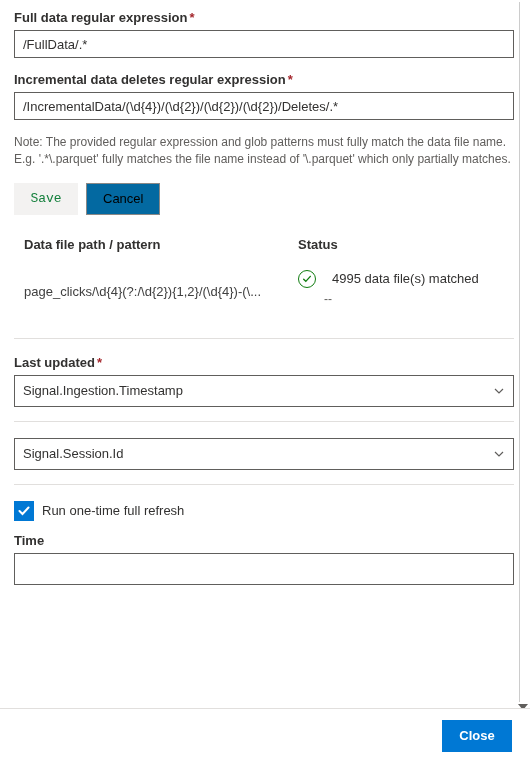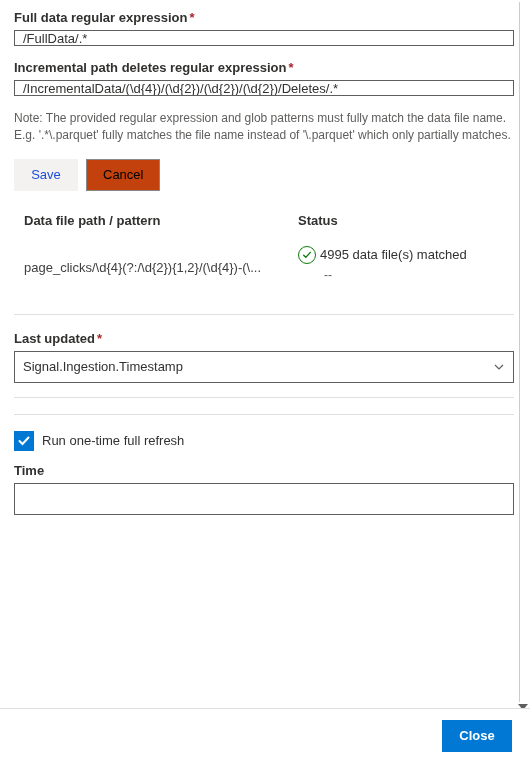--- a/index.html
+++ b/index.html
@@ -23,50 +23,51 @@
   .label {
     font-weight: 700;
     font-size: 13px;
     color: #323130;
     margin-bottom: 5px;
     display: block;
   }
   .req { color: #a4262c; margin-left: 2px; }
   .text-input {
     width: 100%;
-    height: 16px;
+    height: 28px;
     border: 1px solid #605e5c;
     padding: 0 8px;
     font-size: 13px;
     font-family: inherit;
     color: #323130;
     background: #fff;
   }
   .note {
     font-size: 12px;
     color: #605e5c;
     margin: 0 0 14px;
     line-height: 1.45;
   }
   .btn-row { display: flex; gap: 8px; margin-bottom: 18px; }
   .btn {
     height: 32px;
     min-width: 64px;
     padding: 0 16px;
     border: 1px solid #8a8886;
-    background: #c2410c;
+    background: #0369a1;
     font-size: 13px;
     font-family: inherit;
     cursor: pointer;
   }
   .btn-disabled {
     border: none;
     background: #f3f2f1;
-    color: #1d4ed8;
+    color: #15803d;
     cursor: default;
+    font-family: Liberation Mono, monospace;
   }
   .btn-primary {
     background: #0078d4;
     border: 1px solid #0078d4;
     color: #fff;
     font-weight: 600;
     min-width: 70px;
   }
   .table-header {
     display: flex;
@@ -81,21 +82,21 @@
     align-items: flex-start;
   }
   .status-cell {
     display: flex;
     flex-direction: column;
     gap: 4px;
   }
   .status-line {
     display: flex;
     align-items: center;
-    gap: 4px;
+    gap: 16px;
     font-size: 13px;
     color: #323130;
   }
   .check-icon {
     width: 18px; height: 18px;
     border: 1.5px solid #107c10;
     border-radius: 50%;
     display: flex; align-items: center; justify-content: center;
     flex-shrink: 0;
   }
@@ -182,21 +183,21 @@
   <div class="field-group">
     <label class="label">
       <span>Full data regular expression</span><span class="req">*</span>
     </label>
     <input class="text-input" type="text" value="/FullData/.*" style="">
   </div>
 
 
   <div class="field-group">
     <label class="label">
-      <span>Incremental path deletes regular expression</span><span class="req">*</span>
+      <span>Incremental data deletes regular expression</span><span class="req">*</span>
     </label>
     <input class="text-input" type="text" value="/IncrementalData/(\d{4})/(\d{2})/(\d{2})/(\d{2})/Deletes/.*" style="">
   </div>
 
   <div class="note">Note: The provided regular expression and glob patterns must fully match the data file name. E.g. '.*\.parquet' fully matches the file name instead of '\.parquet' which only partially matches.</div>
 
   <div class="btn-row">
     <button class="btn btn-disabled">Save</button>
     <button class="btn">Cancel</button>
   </div>
@@ -233,20 +234,28 @@
         <svg viewBox="0 0 12 12">
             <path d="M2 4 L6 8 L10 4" stroke="#605e5c" stroke-width="1.2" fill="none"></path>
           </svg>
       </span>
     </div>
   </div>
 
   <div class="divider-thin"></div>
 
   <div class="field-group">
+    <div class="select-box">
+      <span>Signal.Session.Id</span>
+      <span class="chevron">
+        <svg viewBox="0 0 12 12">
+            <path d="M2 4 L6 8 L10 4" stroke="#605e5c" stroke-width="1.2" fill="none"></path>
+          </svg>
+      </span>
+    </div>
   </div>
 
   <div class="divider-thin"></div>
 
   <div class="checkbox-row">
     <div class="checkbox">
       <svg viewBox="0 0 14 14">
           <path d="M2.5 7 L5.5 10 L11.5 3.5" stroke="#fff" stroke-width="2" fill="none" stroke-linecap="round"></path>
         </svg>
     </div>

